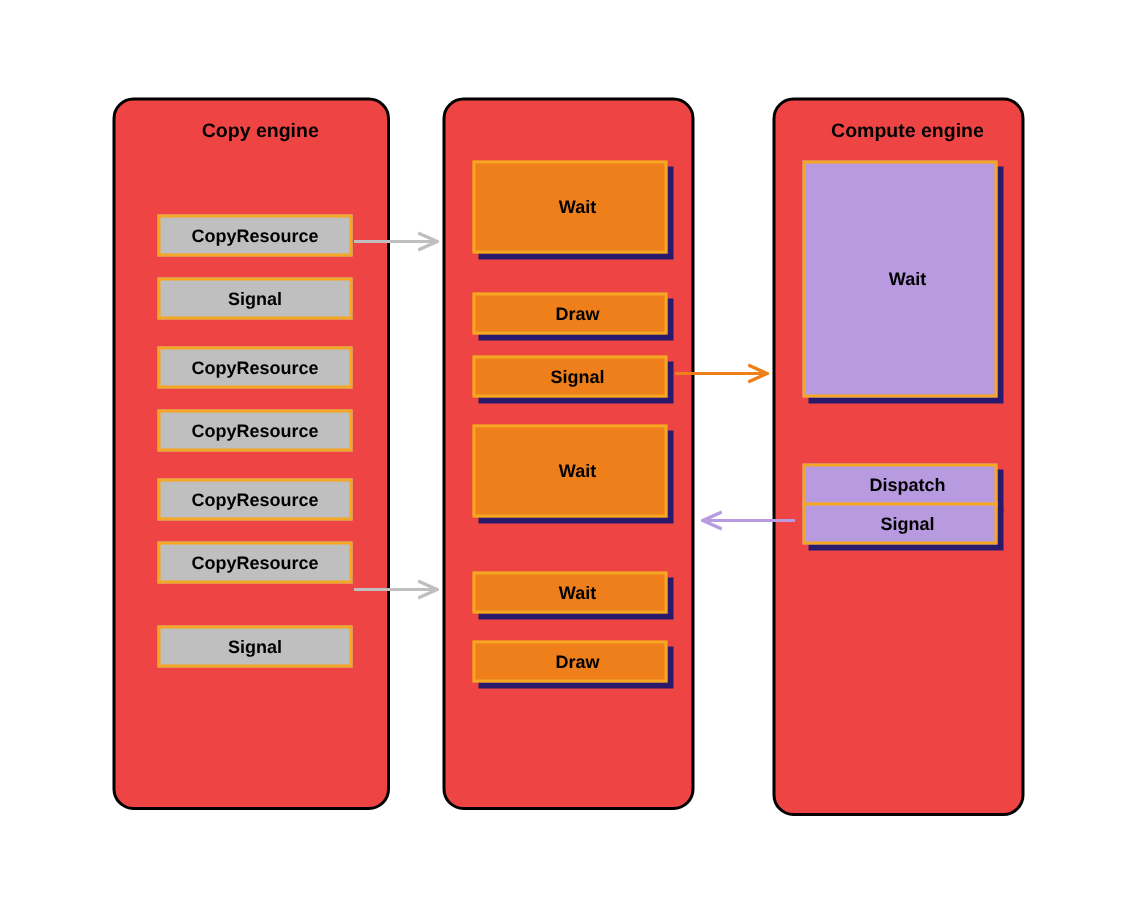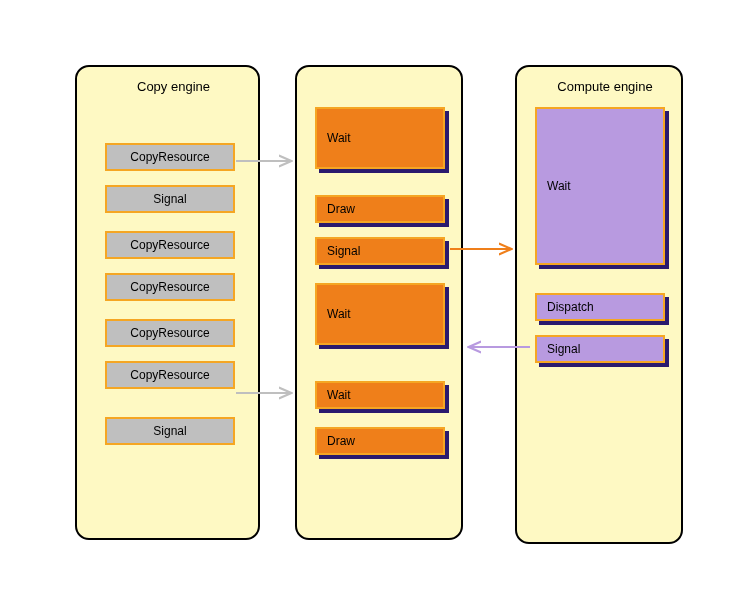--- a/index.html
+++ b/index.html
@@ -12,38 +12,39 @@
   }
   .canvas {
     position: relative;
     width: 753px;
     height: 603px;
   }
   .engine {
     position: absolute;
     border: 2px solid #000;
     border-radius: 14px;
-    background: #fef9c3;
+    background: #ef4444;
     box-sizing: border-box;
     padding: 10px 0 12px 12px;
+    font-weight: bold;
   }
   .engine-title {
     text-align: center;
     font-size: 13px;
     margin: 2px 0 10px 0;
   }
   .block {
     position: absolute;
     box-sizing: border-box;
     font-size: 12px;
     display: flex;
     align-items: center;
   }
   .block.center-text { justify-content: center; margin-top: 36px; }
-  .block.left-text { justify-content: flex-start; padding-left: 10px; }
+  .block.left-text { justify-content: center; padding-left: 10px; }
 
   .copy-block {
     width: 130px;
     height: 28px;
     border: 2px solid #f5a623;
     background: #bfbfbf;
     left: 28px;
   }
 
   .d3-block, .compute-block {
@@ -120,21 +121,21 @@
       <span>Draw</span>
     </div>
   </div>
 
   <div class="engine" style="left:515px; top:65px; width:168px; height:479px;">
     <div class="engine-title">Compute engine</div>
 
     <div class="block compute-block left-text" style="top:40px; height:158px;">
       <span>Wait</span>
     </div>
-    <div class="block compute-block left-text" style="top:226px; height:28px;">
+    <div class="block compute-block left-text" style="top:242px; height:28px;">
       <span>Dispatch</span>
     </div>
     <div class="block compute-block left-text" style="top:268px; height:28px;">
       <span>Signal</span>
     </div>
   </div>
 
   <svg class="arrows" viewBox="0 0 753 603">
     <defs>
       <marker id="arrow-gray" viewBox="0 0 10 10" refX="8" refY="5" markerWidth="7" markerHeight="7" orient="auto-start-reverse">

